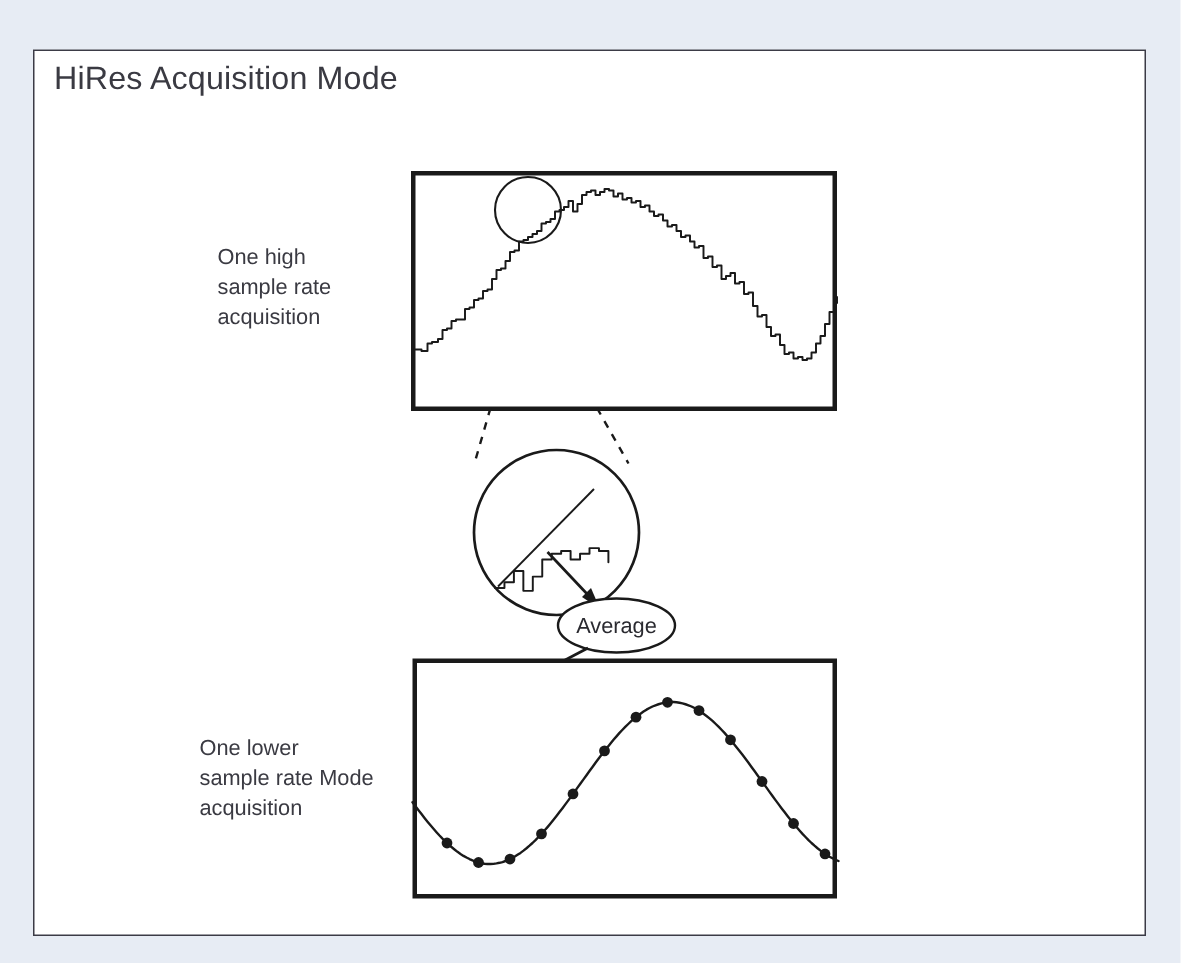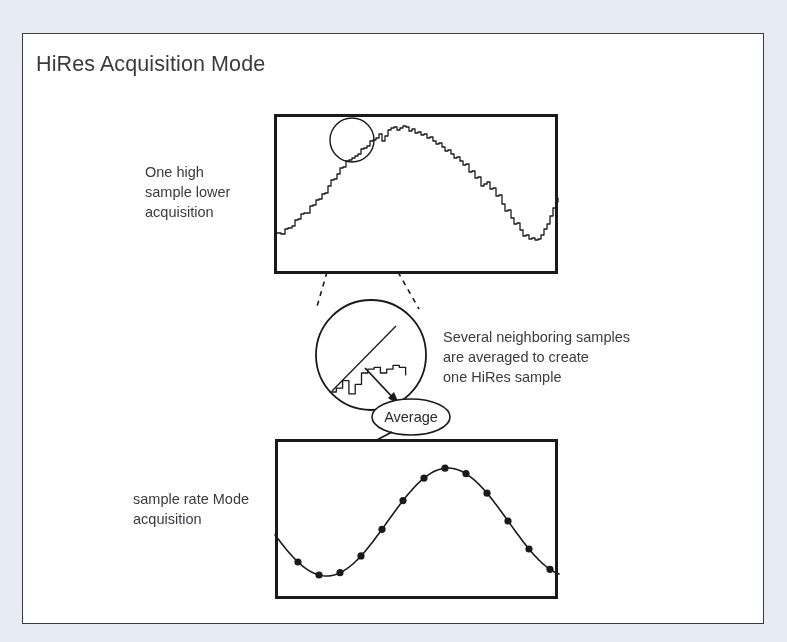--- a/index.html
+++ b/index.html
@@ -24,21 +24,21 @@
     top: 33px;
     width: 742px;
     height: 591px;
     background: #ffffff;
     border: 1.5px solid #3b3b46;
     box-sizing: border-box;
   }
   #title {
     position: absolute;
     left: 36px;
-    top: 52px;
+    top: 40px;
     font-size: 21.5px;
     color: #3a3a42;
     letter-spacing: 0.1px;
     white-space: nowrap;
   }
   .caption {
     position: absolute;
     text-align: left;
     font-size: 14.5px;
     line-height: 20px;
@@ -76,31 +76,27 @@
 <body>
 
 <div id="page">
 
   <div id="card"></div>
 
   <div id="title">HiRes Acquisition Mode</div>
 
   <div class="caption" id="caption-top">
     <div>One high</div>
-    <div>sample lower</div>
+    <div>sample rate</div>
     <div>acquisition</div>
   </div>
 
-  <div class="caption" id="caption-mid">
-    <div>Several neighboring samples</div>
-    <div>are averaged to create</div>
-    <div>one HiRes sample</div>
-  </div>
 
   <div class="caption" id="caption-bottom">
+    <div>One lower</div>
     <div>sample rate Mode</div>
     <div>acquisition</div>
   </div>
 
   <svg id="svg-layer" viewBox="0 0 787 642">
 
     <rect x="275.5" y="115.5" width="281" height="157" fill="#ffffff" stroke="#1a1a1a" stroke-width="3"></rect>
     <polyline id="wave-high" fill="none" stroke="#1a1a1a" stroke-width="1.3" stroke-linejoin="round" stroke-linecap="round" points="276,233 281,233 281,234 285,234 285,229 288,229 288,228 292,228 292,226 295,226 295,220 298,220 298,219 301,219 301,214 304,214 304,213 307,213 307,213 310,213 310,206 313,206 313,205 316,205 316,200 319,200 319,199 322,199 322,194 325,194 325,193 328,193 328,186 331,186 331,180 334,180 334,179 337,179 337,174 340,174 340,168 343,168 343,167 346,167 346,161 349,161 349,160 352,160 352,158 355,158 355,156 358,156 358,154 361,154 361,149 364,149 364,148 367,148 367,146 370,146 370,141 373,141 373,140 376,140 376,138 379,138 379,134 382,134 382,141 385,141 385,136 388,136 388,130 391,130 391,128 394,128 394,127 397,127 397,130 400,130 400,128 403,128 403,126 406,126 406,127 409,127 409,131 412,131 412,129 415,129 415,133 418,133 418,132 421,132 421,135 424,135 424,134 427,134 427,138 430,138 430,137 433,137 433,141 436,141 436,144 439,144 439,143 442,143 442,147 445,147 445,151 448,151 448,150 451,150 451,154 454,154 454,158 457,158 457,157 460,157 460,161 463,161 463,165 466,165 466,164 469,164 469,172 472,172 472,171 475,171 475,178 478,178 478,177 481,177 481,186 484,186 484,184 487,184 487,182 490,182 490,189 493,189 493,188 496,188 496,196 499,196 499,195 502,195 502,204 505,204 505,211 508,211 508,210 511,210 511,218 514,218 514,224 517,224 517,223 520,223 520,230 523,230 523,236 526,236 526,235 529,235 529,239 532,239 532,238 535,238 535,240 538,240 538,239 541,239 541,235 544,235 544,229 547,229 547,224 550,224 550,216 553,216 553,208 556,208 556,202 558,202 558,198"></polyline>
 
     <circle cx="352" cy="140" r="22" fill="none" stroke="#1a1a1a" stroke-width="1.4"></circle>

